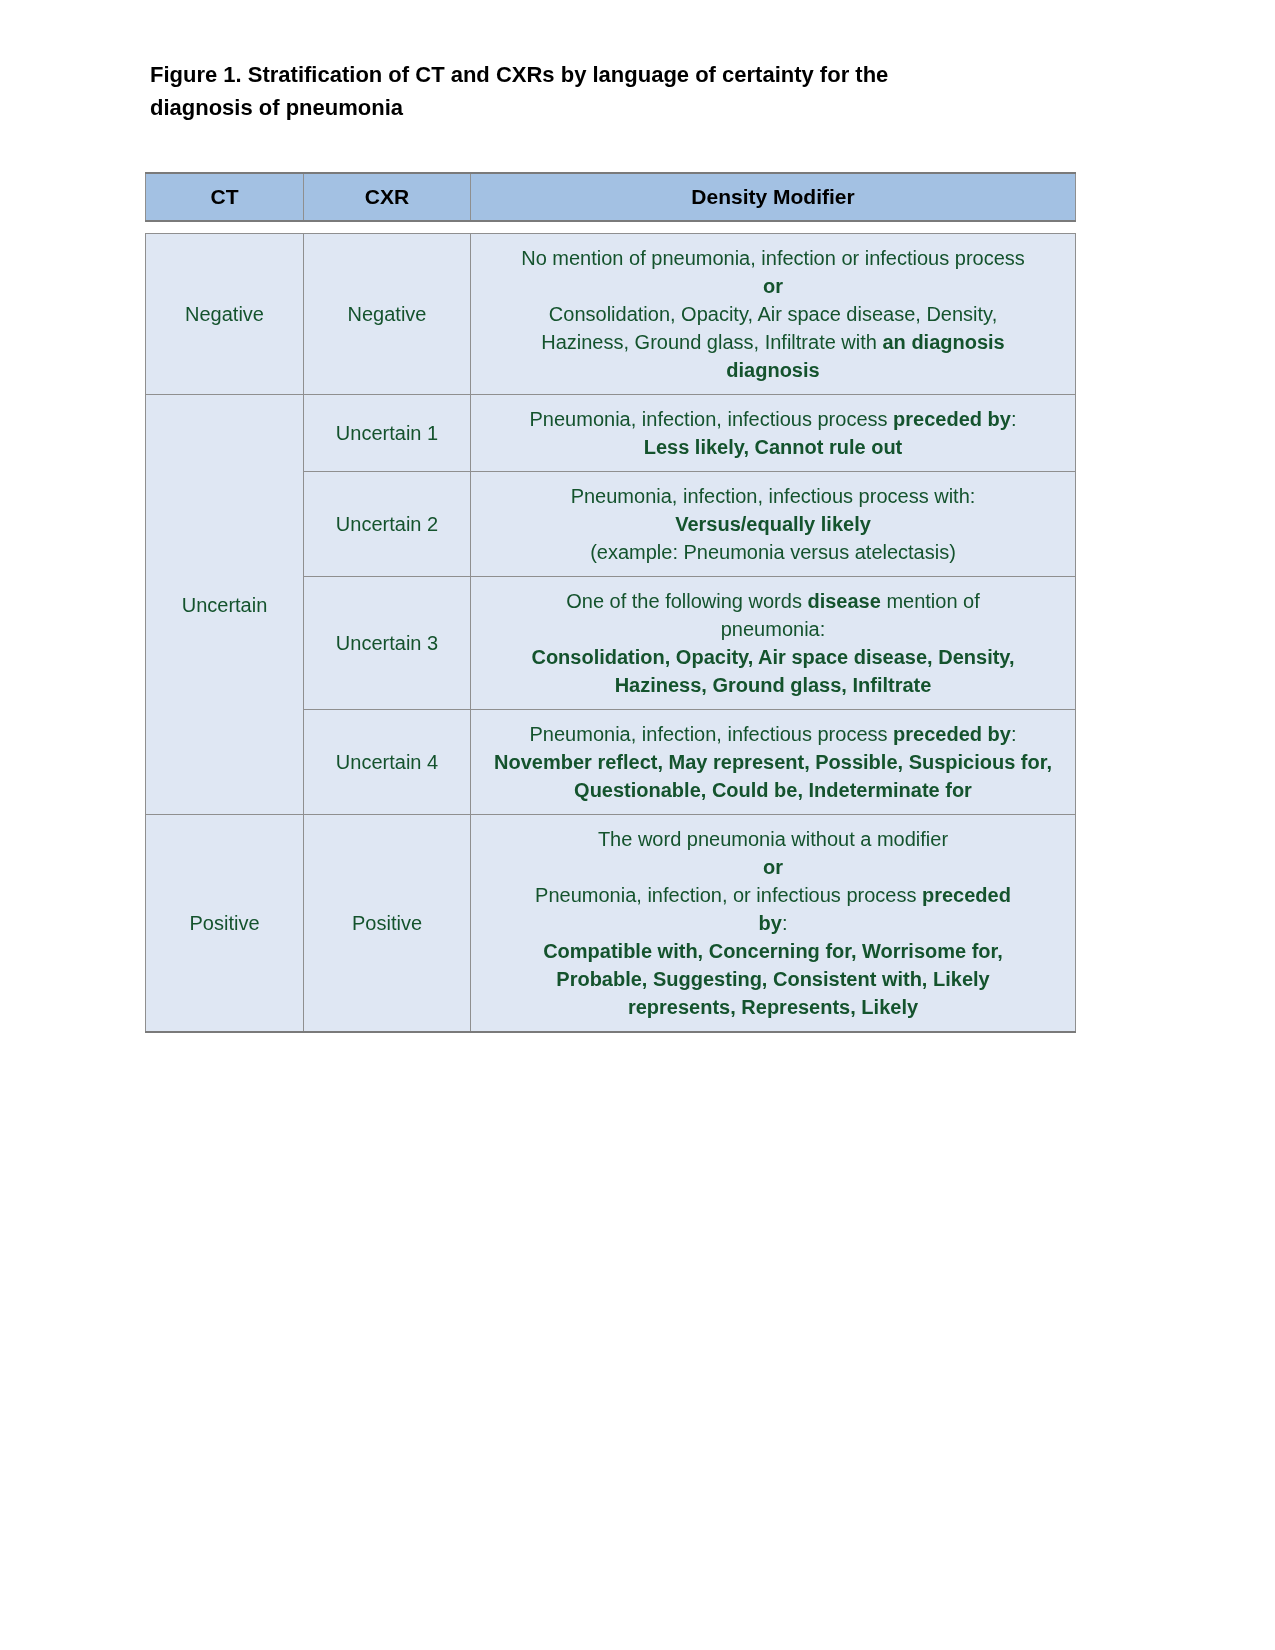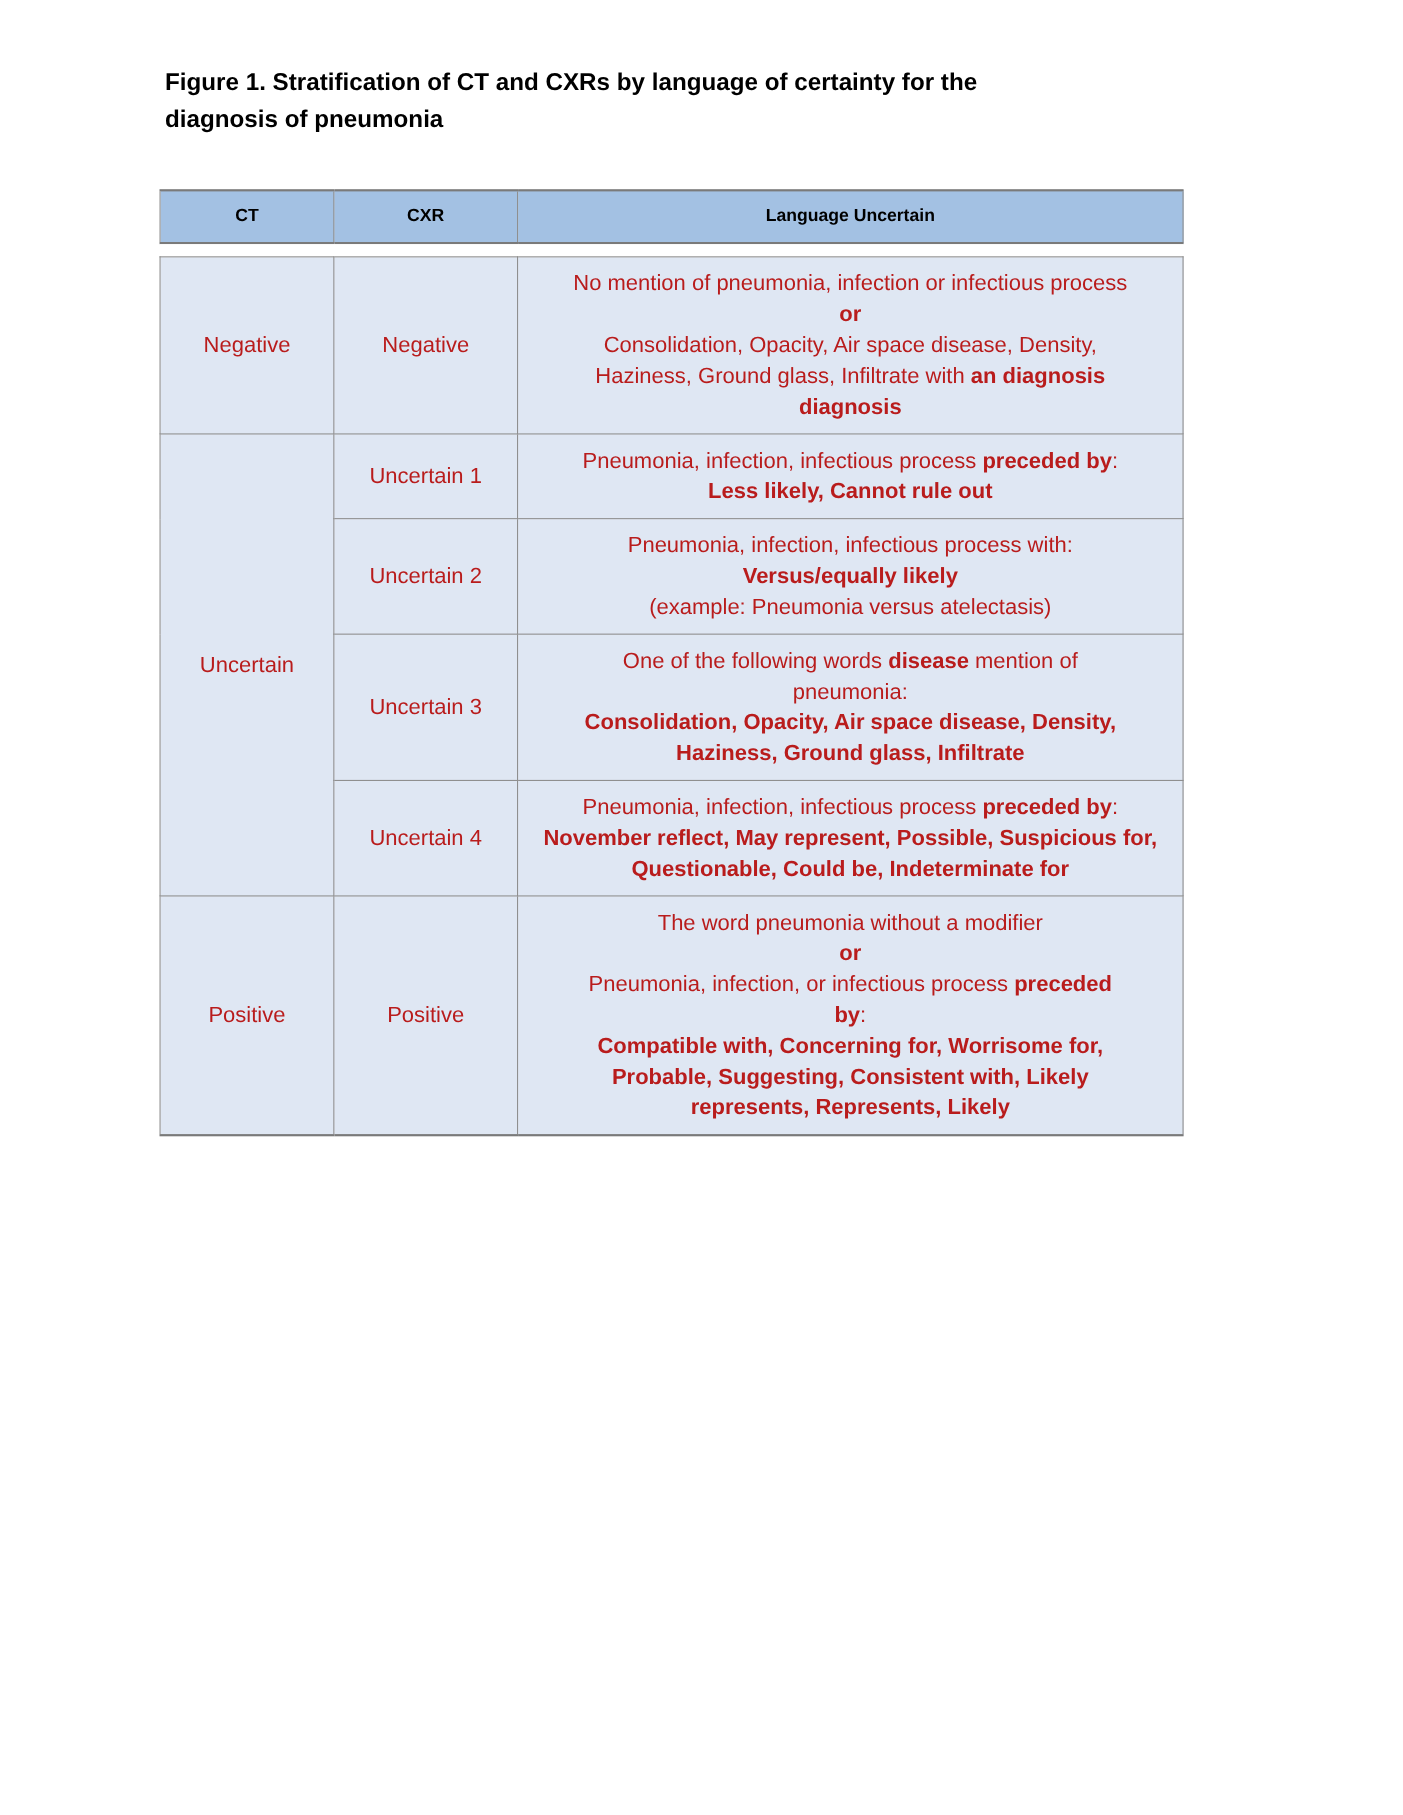--- a/index.html
+++ b/index.html
@@ -33,37 +33,37 @@
     table-layout: fixed;
     width: 100%;
   }
   col.c-ct  { width: 158px; }
   col.c-cxr { width: 167px; }
   .header-table th {
     background: var(--header-bg, #a3c1e3);
     border: 1px solid var(--border, #8f8f8f);
     border-top: 2px solid var(--border-heavy, #7a7a7a);
     border-bottom: 2px solid var(--border-heavy, #7a7a7a);
-    font-size: 16px;
+    font-size: 21px;
     font-weight: bold;
     line-height: 24px;
     padding: 11px 6px;
     text-align: center;
     color: #000000;
   }
   .header-gap { height: 11px; background: #ffffff; }
   .body-table td {
     background: var(--cell-bg, #dfe7f3);
     border: 1px solid var(--border, #8f8f8f);
     font-size: 20px;
     line-height: 28px;
     padding: 10px 8px;
     text-align: center;
     vertical-align: middle;
-    color: #b91c1c;
+    color: #14532d;
   }
   .body-table tr:last-child td { border-bottom: 2px solid var(--border-heavy, #7a7a7a); }
   .body-table td .seg-b { font-weight: bold; margin-top: 23px; }
 </style>
 </head>
 <body>
 
 <div class="page">
 
   <div class="figure-caption">Figure 1. Stratification of CT and CXRs by language of certainty for the
@@ -74,21 +74,21 @@
     <table class="header-table">
       <colgroup>
         <col class="c-ct">
           <col class="c-cxr">
           <col class="c-lm">
       </colgroup>
       <tbody>
         <tr>
           <th>CT</th>
           <th>CXR</th>
-          <th>Language Uncertain</th>
+          <th>Density Modifier</th>
         </tr>
       </tbody>
     </table>
 
     <div class="header-gap"></div>
 
     <table class="body-table">
       <colgroup>
         <col class="c-ct">
           <col class="c-cxr">

